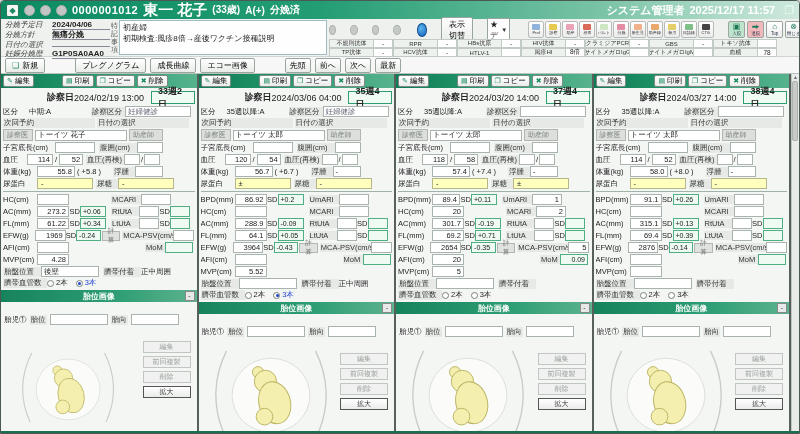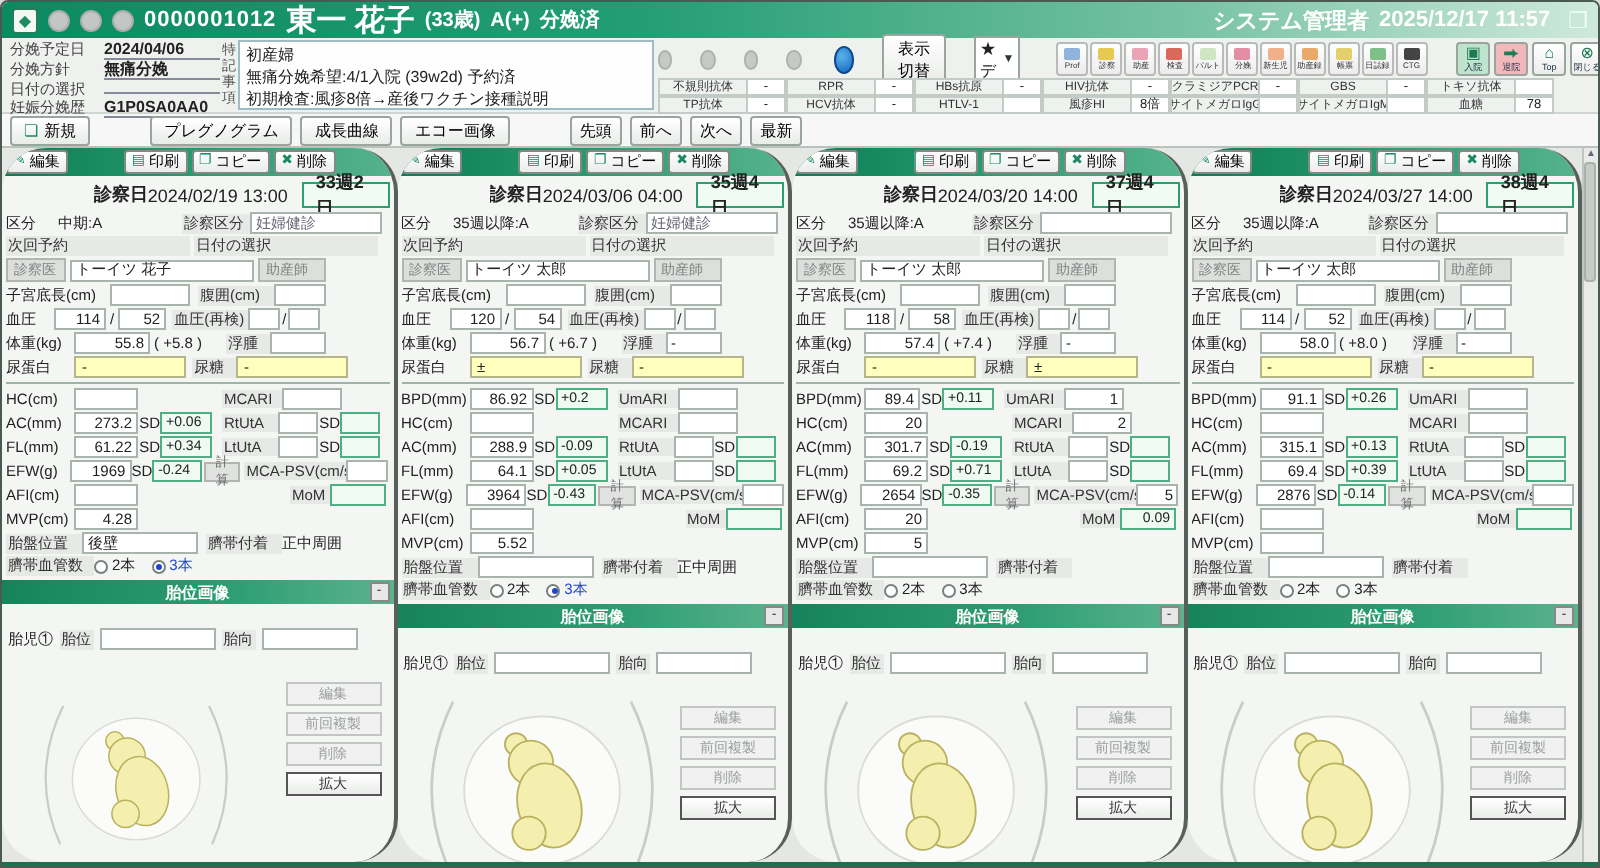--- a/index.html
+++ b/index.html
@@ -16,21 +16,21 @@
   .pid{font-size:11px;font-weight:bold;letter-spacing:.5px;}
   .pname{font-size:15px;font-weight:bold;}
   .pmeta{font-size:10px;font-weight:bold;}
   .tb-spacer{flex:1;}
   .userstamp{font-size:11px;font-weight:bold;}
   .extlink{font-size:11px;color:#eafff5;margin-left:4px;}
   
   .infoband{height:38px;display:flex;background:#eef1ee;border-bottom:1px solid #cfd6d1;padding:1px 2px;}
   .leftfields{width:116px;font-size:7.5px;line-height:9px;padding-left:2px;}
   .lf-row{display:flex;gap:3px;align-items:baseline;}
-  .lf-label{width:44px;color:#444;}
+  .lf-label{width:44px;color:#444;font-style:italic;}
   .lf-value{font-weight:bold;border-bottom:1px solid #889;min-width:58px;font-size:8px;}
   .notes{display:flex;}
   .notes-label{width:9px;font-size:7px;color:#555;display:flex;flex-direction:column;align-items:center;
     justify-content:center;line-height:8px;}
   .notes-box{width:208px;background:#fdfefd;border:1px solid #9ebcc4;font-size:8px;line-height:11px;
     padding:1px 3px;overflow:hidden;}
   .rightzone{flex:1;display:flex;flex-direction:column;}
   .rz-top{height:19px;display:flex;align-items:center;gap:14px;padding-left:2px;}
   .circ-sm{width:10px;height:10px;border-radius:50%;background:#c6cac7;border:1px solid #aeb2af;}
   .bluelogo{width:14px;height:14px;border-radius:50%;background:radial-gradient(circle at 35% 35%,#5ab4ea,#1565c0);
@@ -72,21 +72,21 @@
     display:flex;align-items:center;justify-content:center;}
   
   .navrow{height:17px;background:#f6f7f6;border-bottom:1px solid #b9c2bc;display:flex;align-items:center;gap:4px;padding:0 4px;}
   .nav-btn{background:linear-gradient(#fff,#e9ece9);border:1px solid #9aa59e;border-radius:2px;
     font-size:8px;padding:1px 6px;display:flex;align-items:center;gap:3px;font-family:inherit;}
   .nav-btn .doc{color:#1c8a62;font-size:8px;}
   .nav-sm{padding:1px 4px;}
   .nav-gap{width:22px;}
   
   .columns{display:flex;height:357px;background:#e4e7e4;}
-  .visit{width:198px;border-right:2px solid #57605b;background:#f4f6f4;display:flex;flex-direction:column;overflow:hidden;border-radius:22px;}
+  .visit{width:198px;border-right:2px solid #57605b;background:#f4f6f4;display:flex;flex-direction:column;overflow:hidden;}
   .visit:last-of-type{width:194px;border-right:1px solid #888;}
   .vbtns{height:14px;background:linear-gradient(90deg,#0c7c54,#2c9e72 55%,#57b38d);display:flex;gap:2px;padding:1px 2px;}
   .vbtn{background:linear-gradient(#fff,#eaeceb);border:1px solid #7e8a83;border-radius:2px;font-size:7.5px;
     padding:0 3px;display:flex;align-items:center;gap:2px;font-family:inherit;line-height:10px;}
   .vbtn .ic{color:#188a5e;font-size:7px;}
   .vbtn-edit{margin-right:26px;}
   .vbody{flex:1;padding:1px 2px 0 2px;font-size:7.5px;position:relative;}
   .frm{display:flex;align-items:center;margin-bottom:1px;}
   .lbl{color:#222;white-space:nowrap;overflow:hidden;}
   .chip{background:#e6e9e6;color:#333;padding:0 1px;white-space:nowrap;overflow:hidden;}
@@ -173,21 +173,20 @@
       </div>
     <div class="notes">
       <div class="notes-label" id="noteslabel">
           <span>特</span>
           <span>記</span>
           <span>事</span>
           <span>項</span>
         </div>
       <div class="notes-box" id="notesbox">
           <div>初産婦</div>
-          <div>無痛分娩希望:4/1入院 (39w2d) 予約済</div>
           <div>初期検査:風疹8倍→産後ワクチン接種説明</div>
         </div>
     </div>
     <div class="rightzone">
       <div class="rz-top">
         <span class="circ-sm"></span>
         <span class="circ-sm"></span>
         <span class="circ-sm"></span>
         <span class="circ-sm"></span>
         <span class="bluelogo"></span>

